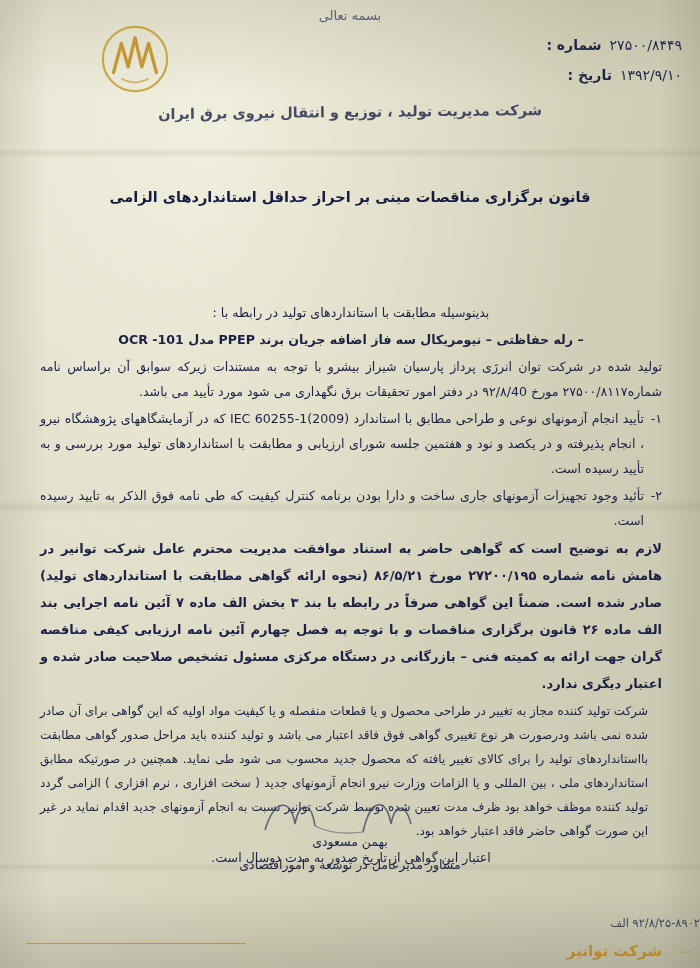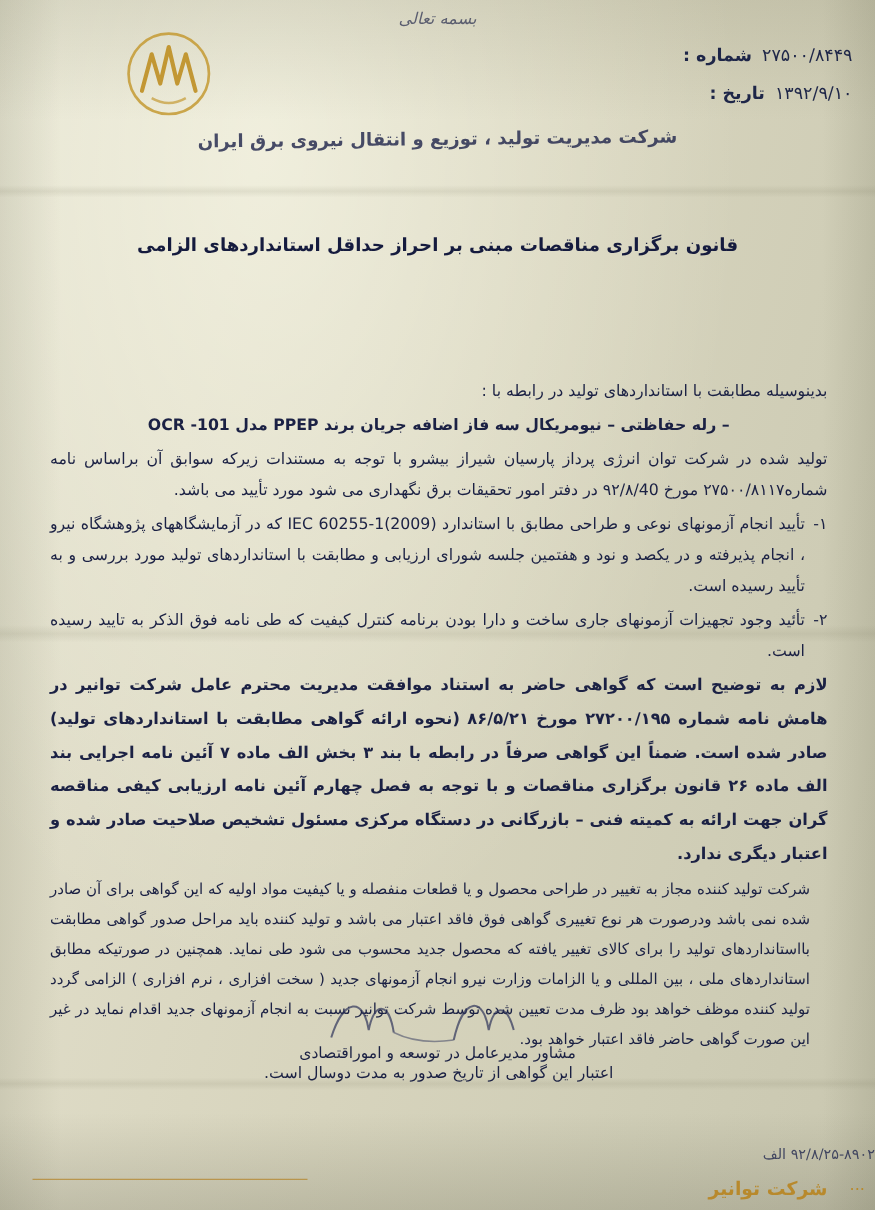--- a/index.html
+++ b/index.html
@@ -57,21 +57,20 @@
   
   .bismillah {
     position: absolute;
     top: 8px;
     left: 0; right: 0;
     text-align: center;
     font-size: 13px;
     color: #2b3050;
     opacity: 0.72;
     font-family: "DejaVu Sans", sans-serif;
-    font-style: italic;
   }
   .hdr-left {
     position: absolute;
     top: 30px;
     right: 18px;
     width: 215px;
     font-size: 14px;
     color: #1e2648;
     line-height: 30px;
     direction: rtl;
@@ -124,21 +123,21 @@
     top: 300px;
     left: 40px;
     right: 38px;
     font-size: 12.6px;
     line-height: 25px;
     text-align: justify;
     color: #1b2144;
   }
   .p { margin: 0 0 2px 0; }
   .center { text-align: center; }
-  .indent-c { }
+  .indent-c { text-align: center; }
   .bold { font-weight: bold; }
   .bld-para {
     font-weight: bold;
     font-size: 13px;
     line-height: 27px;
   }
   .hang {
     padding-right: 14px;
   }
   .item {
@@ -273,20 +272,21 @@
 
     <div class="sign-scribble">
       <svg viewBox="0 0 210 50" width="210" height="50" aria-hidden="true">
         <path d="M20 40 C30 8, 46 8, 50 34 C54 12, 66 10, 70 36" fill="none" stroke="#2a3058" stroke-width="1.6" opacity="0.85"></path>
         <path d="M118 42 C126 6, 142 8, 146 34 C150 14, 160 12, 166 34" fill="none" stroke="#2a3058" stroke-width="1.6" opacity="0.85"></path>
         <path d="M70 36 C86 44, 104 44, 118 42" fill="none" stroke="#2a3058" stroke-width="1.2" opacity="0.6"></path>
       </svg>
     </div>
 
     <div class="sign">
+      <div>بهمن مسعودی</div>
       <div>مشاور مدیرعامل در توسعه و اموراقتصادی</div>
     </div>
 
     <div class="footer-code">۹۲/۸/۲۵-۸۹۰۲ الف</div>
     <div class="footer-rule"></div>
     <div class="footer-brand">شرکت توانیر</div>
     <div class="footer-dots">...</div>
   </div>
 </div>
 

